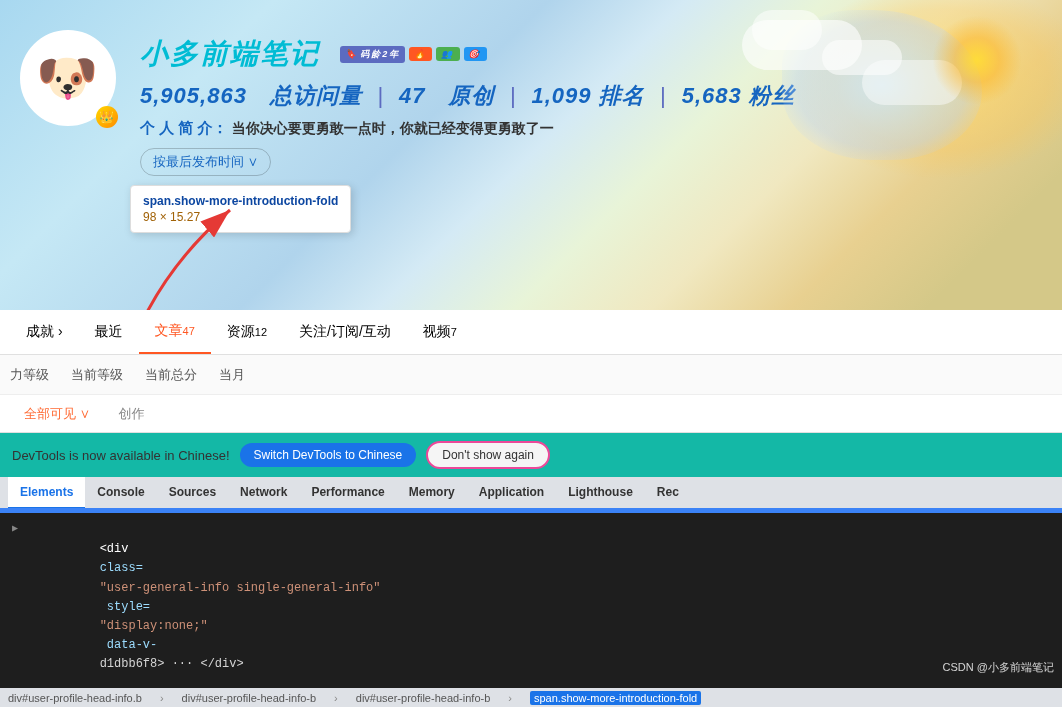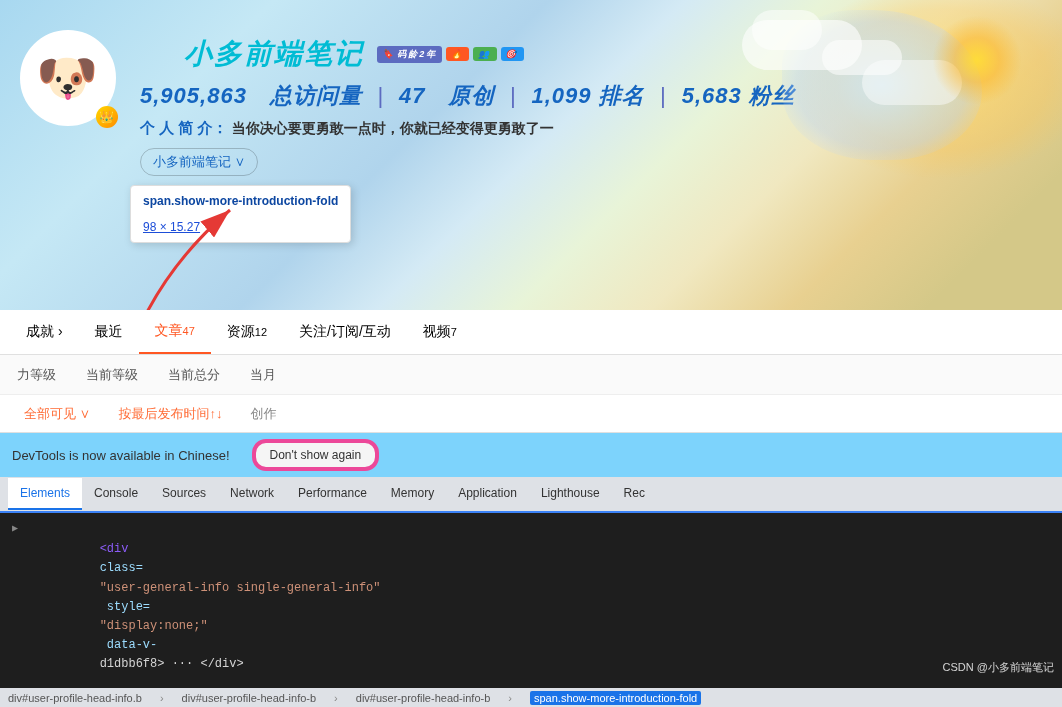--- a/index.html
+++ b/index.html
@@ -78,22 +78,21 @@
     }
 
     .profile-name {
       font-size: 28px;
       font-weight: 900;
       color: #00bcd4;
       font-style: italic;
       letter-spacing: 2px;
       display: flex;
       align-items: center;
-      gap: 13px;
-      margin-left: 44px;
+      gap: 20px;
     }
     .profile-name-icons {
       display: flex;
       gap: 4px;
       align-items: center;
     }
     .badge-icon {
       background: #5c6bc0;
       color: #fff;
       font-size: 9px;
@@ -160,24 +159,23 @@
       font-size: 13px;
       z-index: 20;
       min-width: 160px;
     }
     .tooltip-class {
       color: #0d47a1;
       font-weight: 600;
       font-size: 12px;
     }
     .tooltip-size {
-      color: #1d4ed8;
-      font-size: 12px;
-      margin-top: 12px;
-      text-decoration: underline;
+      color: #a16207;
+      font-size: 12px;
+      margin-top: 2px;
     }
 
     
     .site-tabs {
       width: 100%;
       height: 45px;
       background: #fff;
       border-bottom: 1px solid #e0e0e0;
       display: flex;
       align-items: center;
@@ -199,22 +197,22 @@
     }
 
     
     .power-row {
       width: 100%;
       height: 40px;
       background: #fafafa;
       border-bottom: 1px solid #eee;
       display: flex;
       align-items: center;
-      padding: 0 17px;
-      gap: 30px;
+      padding: 0 10px;
+      gap: 22px;
       position: absolute;
       top: 355px;
     }
     .power-label {
       font-size: 13px;
       color: #555;
     }
 
     
     .sub-tabs-row {
@@ -237,25 +235,25 @@
       white-space: nowrap;
     }
     .sub-tab.active {
       color: #ff6b35;
     }
 
     
     .devtools-notify {
       width: 100%;
       height: 44px;
-      background: #7dd3fc;
+      background: #14b8a6;
       display: flex;
       align-items: center;
       padding: 0 12px;
-      gap: 22px;
+      gap: 10px;
       position: absolute;
       top: 433px;
       font-size: 13px;
       color: #333;
     }
     .notify-text {
       color: #333;
       white-space: nowrap;
     }
     .notify-btn-blue {
@@ -264,41 +262,42 @@
       border: none;
       border-radius: 14px;
       padding: 5px 14px;
       font-size: 12px;
       cursor: pointer;
       white-space: nowrap;
     }
     .notify-btn-outline {
       background: #f5f5f5;
       color: #333;
-      border: 4px solid #ec4899;
+      border: 2px solid #ec4899;
       border-radius: 14px;
       padding: 5px 14px;
       font-size: 12px;
       cursor: pointer;
       white-space: nowrap;
     }
 
     
     .devtools-tabs {
       width: 100%;
       height: 36px;
       background: #dee1e6;
       display: flex;
       align-items: center;
       padding: 0 8px;
       gap: 0;
       position: absolute;
       top: 477px;
-      border-bottom: 2px solid #3b82f6;
+      border-bottom: 5px solid #3b82f6;
       overflow: hidden;
+      font-weight: bold;
     }
     .devtools-tab {
       padding: 8px 12px;
       font-size: 12px;
       color: #333;
       cursor: pointer;
       white-space: nowrap;
       border-bottom: 2px solid transparent;
     }
     .devtools-tab.active {
@@ -325,21 +324,21 @@
       font-size: 12px;
       line-height: 1.6;
       color: #d4d4d4;
     }
     .code-line {
       display: flex;
       align-items: flex-start;
       gap: 8px;
       white-space: pre;
     }
-    .code-tag { color: #8b5cf6; }
+    .code-tag { color: #ffffff; }
     .code-attr { color: #9cdcfe; }
     .code-val { color: #ce9178; }
     .code-selected {
       background: #094771;
     }
 
     
     .devtools-breadcrumb {
       position: absolute;
       top: 688px;
@@ -425,21 +424,21 @@
         <span class="stats-divider"> | </span>
         <span>5,683</span>
         <span>粉丝</span>
       </div>
 
       <div class="bio-row">
         <span style="font-weight:900;color:#1565c0;">个 人 简 介：</span>
         <span class="bio-text">当你决心要更勇敢一点时，你就已经变得更勇敢了一</span>
       </div>
 
-      <button class="view-profile-btn">小多前端笔记 ∨</button>
+      <button class="view-profile-btn">按最后发布时间 ∨</button>
     </div>
   </div>
 
   <div class="tooltip">
     <div class="tooltip-class">span.show-more-introduction-fold</div>
     <div class="tooltip-size">98 × 15.27</div>
   </div>
 
   <svg style="position:absolute;top:190px;left:100px;z-index:25;pointer-events:none;" width="200" height="180" viewBox="0 0 200 180">
 
@@ -477,30 +476,28 @@
   <span class="power-label">力等级</span>
   <span class="power-label">当前等级</span>
   <span class="power-label">当前总分</span>
   <span class="power-label">当月</span>
 </div>
 
 <div class="sub-tabs-row">
   <div class="sub-tab active" style="color:#ff6b35;">
     <span>全部可见 ∨</span>
   </div>
-  <div class="sub-tab" style="color:#ff6b35;">
-    <span>按最后发布时间↑↓</span>
-  </div>
   <div class="sub-tab">
     <span>创作</span>
   </div>
 </div>
 
 <div class="devtools-notify">
   <span class="notify-text">DevTools is now available in Chinese!</span>
+  <button class="notify-btn-blue">Switch DevTools to Chinese</button>
   <button class="notify-btn-outline">Don't show again</button>
 </div>
 
 <div class="devtools-tabs">
   <div class="devtools-tab active">
     <span>Elements</span>
   </div>
   <div class="devtools-tab">
     <span>Console</span>
   </div>

